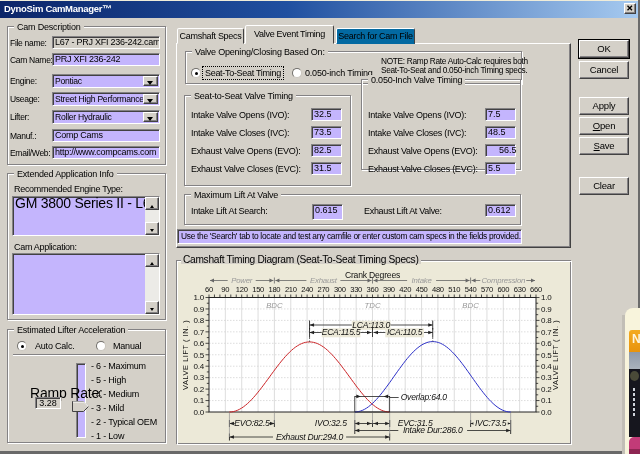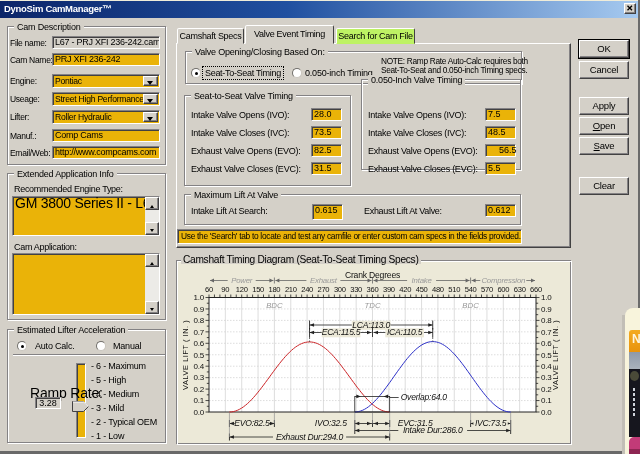--- a/index.html
+++ b/index.html
@@ -1,18 +1,18 @@
 <!DOCTYPE html>
 <html><head><meta charset="utf-8"><style>
 *{margin:0;padding:0;box-sizing:border-box}
 html,body{width:640px;height:454px;overflow:hidden}
 body{font-family:"Liberation Sans",sans-serif;background:#d4d0c8;position:relative;font-size:10px;color:#000}
 .ab{position:absolute}
 .t{font-size:9px;letter-spacing:-0.2px;white-space:nowrap}
-.sunk{border:1px solid;border-color:#848284 #fff #fff #848284;box-shadow:inset 1px 1px 0 #424142;background:#eab308}
+.sunk{border:1px solid;border-color:#848284 #fff #fff #848284;box-shadow:inset 1px 1px 0 #424142;background:#c4b5fd}
 .sunkg{border:1px solid;border-color:#848284 #fff #fff #848284;box-shadow:inset 1px 1px 0 #424142;background:#d4d0c8}
 .raise{border:1px solid;border-color:#fff #424142 #424142 #fff;box-shadow:inset -1px -1px 0 #848284;background:#d4d0c8}
 .grp{border:1px solid #848284;box-shadow:1px 1px 0 #fff,inset 1px 1px 0 #fff}
 .glab{position:absolute;top:-5px;background:#d4d0c8;padding:0 3px;letter-spacing:-0.2px;font-size:9px;white-space:nowrap}
 .btn{position:absolute;width:50px;height:18px;border:1px solid;border-color:#fff #424142 #424142 #fff;box-shadow:inset -1px -1px 0 #848284;background:#d4d0c8;text-align:center;line-height:16px;font-size:9.5px;letter-spacing:-0.2px}
 .fld{position:absolute;left:52px;width:108px;height:13px;line-height:11px;padding-left:2px;font-size:9px;letter-spacing:-0.25px;white-space:nowrap;overflow:hidden}
 .rad{position:absolute;width:10px;height:10px;border-radius:50%;background:#fff;border:1px solid #706e6a;border-right-color:#c8c4bc;border-bottom-color:#c8c4bc}
 .rad.on::after{content:"";position:absolute;left:2.8px;top:2.8px;width:3px;height:3px;border-radius:50%;background:#000}
 .cmbtn{position:absolute;right:1px;top:1px;width:15px;bottom:1px;border:1px solid;border-color:#fff #424142 #424142 #fff;box-shadow:inset -1px -1px 0 #848284;background:#d4d0c8}
 .cmbtn::after{content:"";position:absolute;left:3px;top:4px;border:3.5px solid transparent;border-top:4.5px solid #000}
@@ -88,35 +88,35 @@
 <div class="ab t" style="left:91px;top:361px">- 6 - Maximum</div>
 <div class="ab t" style="left:91px;top:375px">- 5 - High</div>
 <div class="ab t" style="left:91px;top:389px">- 4 - Medium</div>
 <div class="ab t" style="left:91px;top:403px">- 3 - Mild</div>
 <div class="ab t" style="left:91px;top:417px">- 2 - Typical OEM</div>
 <div class="ab t" style="left:91px;top:431px">- 1 - Low</div>
 <div class="ab t" style="left:30px;top:385px;font-size:14px">Ramp Rate:</div>
 <div class="ab sunkg" style="left:35px;top:397px;width:26px;height:12px;text-align:center;line-height:10px;font-size:9px">3.28</div>
 <div class="ab" style="left:176px;top:43px;width:395px;height:205px;border:1px solid;border-color:#fff #424142 #424142 #fff;box-shadow:inset -1px -1px 0 #848284;background:#d4d0c8"></div>
 <div class="ab" style="left:177px;top:28px;width:67px;height:16px;border:1px solid;border-color:#fff #424142 transparent #fff;border-radius:2px 2px 0 0;background:#d4d0c8;text-align:center;font-size:9px;letter-spacing:-0.3px;line-height:15px">Camshaft Specs</div>
-<div class="ab" style="left:336px;top:28px;width:79px;height:16px;border:1px solid;border-color:#fff #424142 transparent #fff;border-radius:2px 2px 0 0;background:#bef264;text-align:center;font-size:9px;letter-spacing:-0.3px;line-height:15px">Search for Cam File</div>
+<div class="ab" style="left:336px;top:28px;width:79px;height:16px;border:1px solid;border-color:#fff #424142 transparent #fff;border-radius:2px 2px 0 0;background:#0369a1;text-align:center;font-size:9px;letter-spacing:-0.3px;line-height:15px">Search for Cam File</div>
 <div class="ab" style="left:245px;top:25px;width:89px;height:19px;border:1px solid;border-color:#fff #424142 transparent #fff;border-radius:2px 2px 0 0;background:#d4d0c8;text-align:center;font-size:9px;letter-spacing:-0.3px;line-height:17px">Valve Event Timing</div>
 <div class="ab grp" style="left:185px;top:51px;width:337px;height:33px">
     <span class="glab" style="left:6px">Valve Opening/Closing Based On:</span>
   </div>
 <div class="ab rad on" style="left:191px;top:68px"></div>
 <div class="ab" style="left:202px;top:66px;border:1px dotted #000;padding:0 2px;font-size:9px;letter-spacing:-0.3px;line-height:12px">Seat-To-Seat Timing</div>
 <div class="ab rad" style="left:292px;top:68px"></div>
 <div class="ab t" style="left:305px;top:68px">0.050-inch Timing</div>
 <div class="ab" style="left:381px;top:57px;width:140px;font-size:8.3px;letter-spacing:-0.3px;line-height:8.8px;text-align:center;white-space:nowrap">NOTE: Ramp Rate Auto-Calc requires both<br>Seat-To-Seat and 0.050-inch Timing specs.</div>
 <div class="ab grp" style="left:184px;top:95px;width:167px;height:91px">
     <span class="glab" style="left:6px">Seat-to-Seat Valve Timing</span>
   </div>
 <div class="ab t" style="left:191px;top:110px;letter-spacing:-0.25px">Intake Valve Opens (IVO):</div>
-<div class="ab sunk" style="left:311px;top:108px;width:31px;height:13px;line-height:11px;padding-left:2px;font-size:9px">28.0</div>
+<div class="ab sunk" style="left:311px;top:108px;width:31px;height:13px;line-height:11px;padding-left:2px;font-size:9px">32.5</div>
 <div class="ab t" style="left:191px;top:128px;letter-spacing:-0.25px">Intake Valve Closes (IVC):</div>
 <div class="ab sunk" style="left:311px;top:126px;width:31px;height:13px;line-height:11px;padding-left:2px;font-size:9px">73.5</div>
 <div class="ab t" style="left:191px;top:146px;letter-spacing:-0.25px">Exhaust Valve Opens (EVO):</div>
 <div class="ab sunk" style="left:311px;top:144px;width:31px;height:13px;line-height:11px;padding-left:2px;font-size:9px">82.5</div>
 <div class="ab t" style="left:191px;top:164px;letter-spacing:-0.25px">Exhaust Valve Closes (EVC):</div>
 <div class="ab sunk" style="left:311px;top:162px;width:31px;height:13px;line-height:11px;padding-left:2px;font-size:9px">31.5</div>
 <div class="ab grp" style="left:361px;top:79px;width:160px;height:91px">
     <span class="glab" style="left:6px">0.050-Inch Valve Timing</span>
   </div>
 <div class="ab t" style="left:368px;top:110px;letter-spacing:-0.25px">Intake Valve Opens (IVO):</div>

